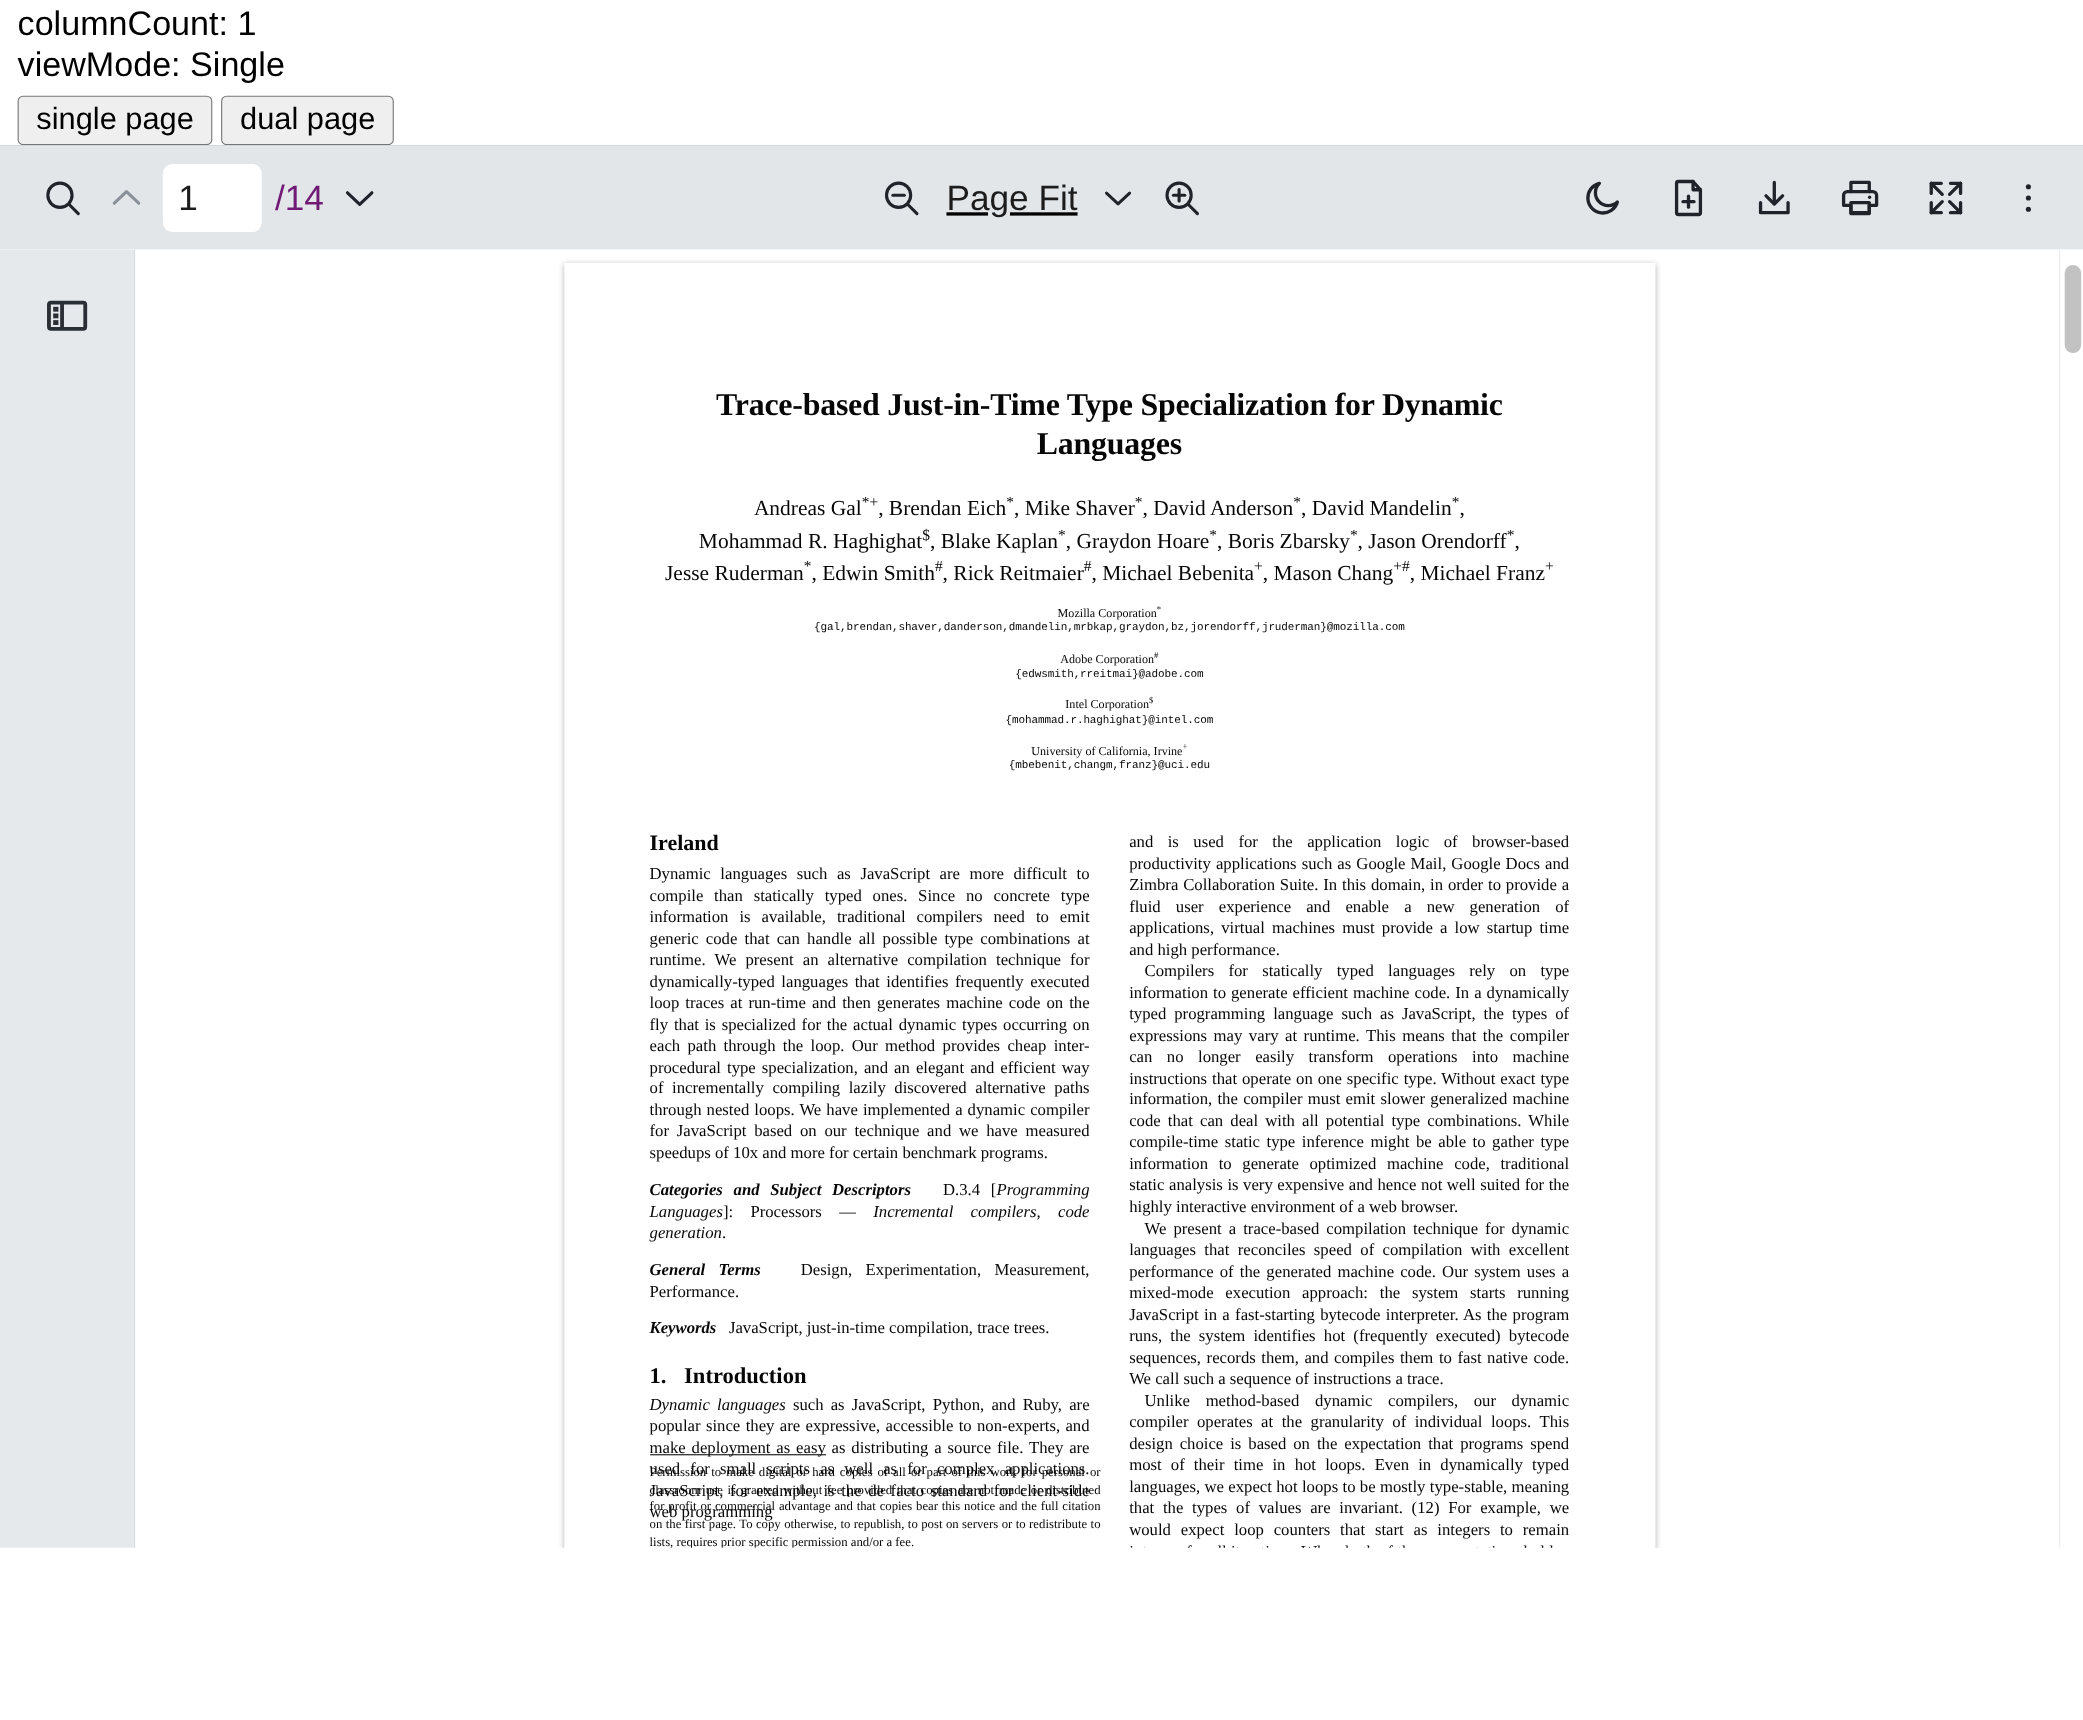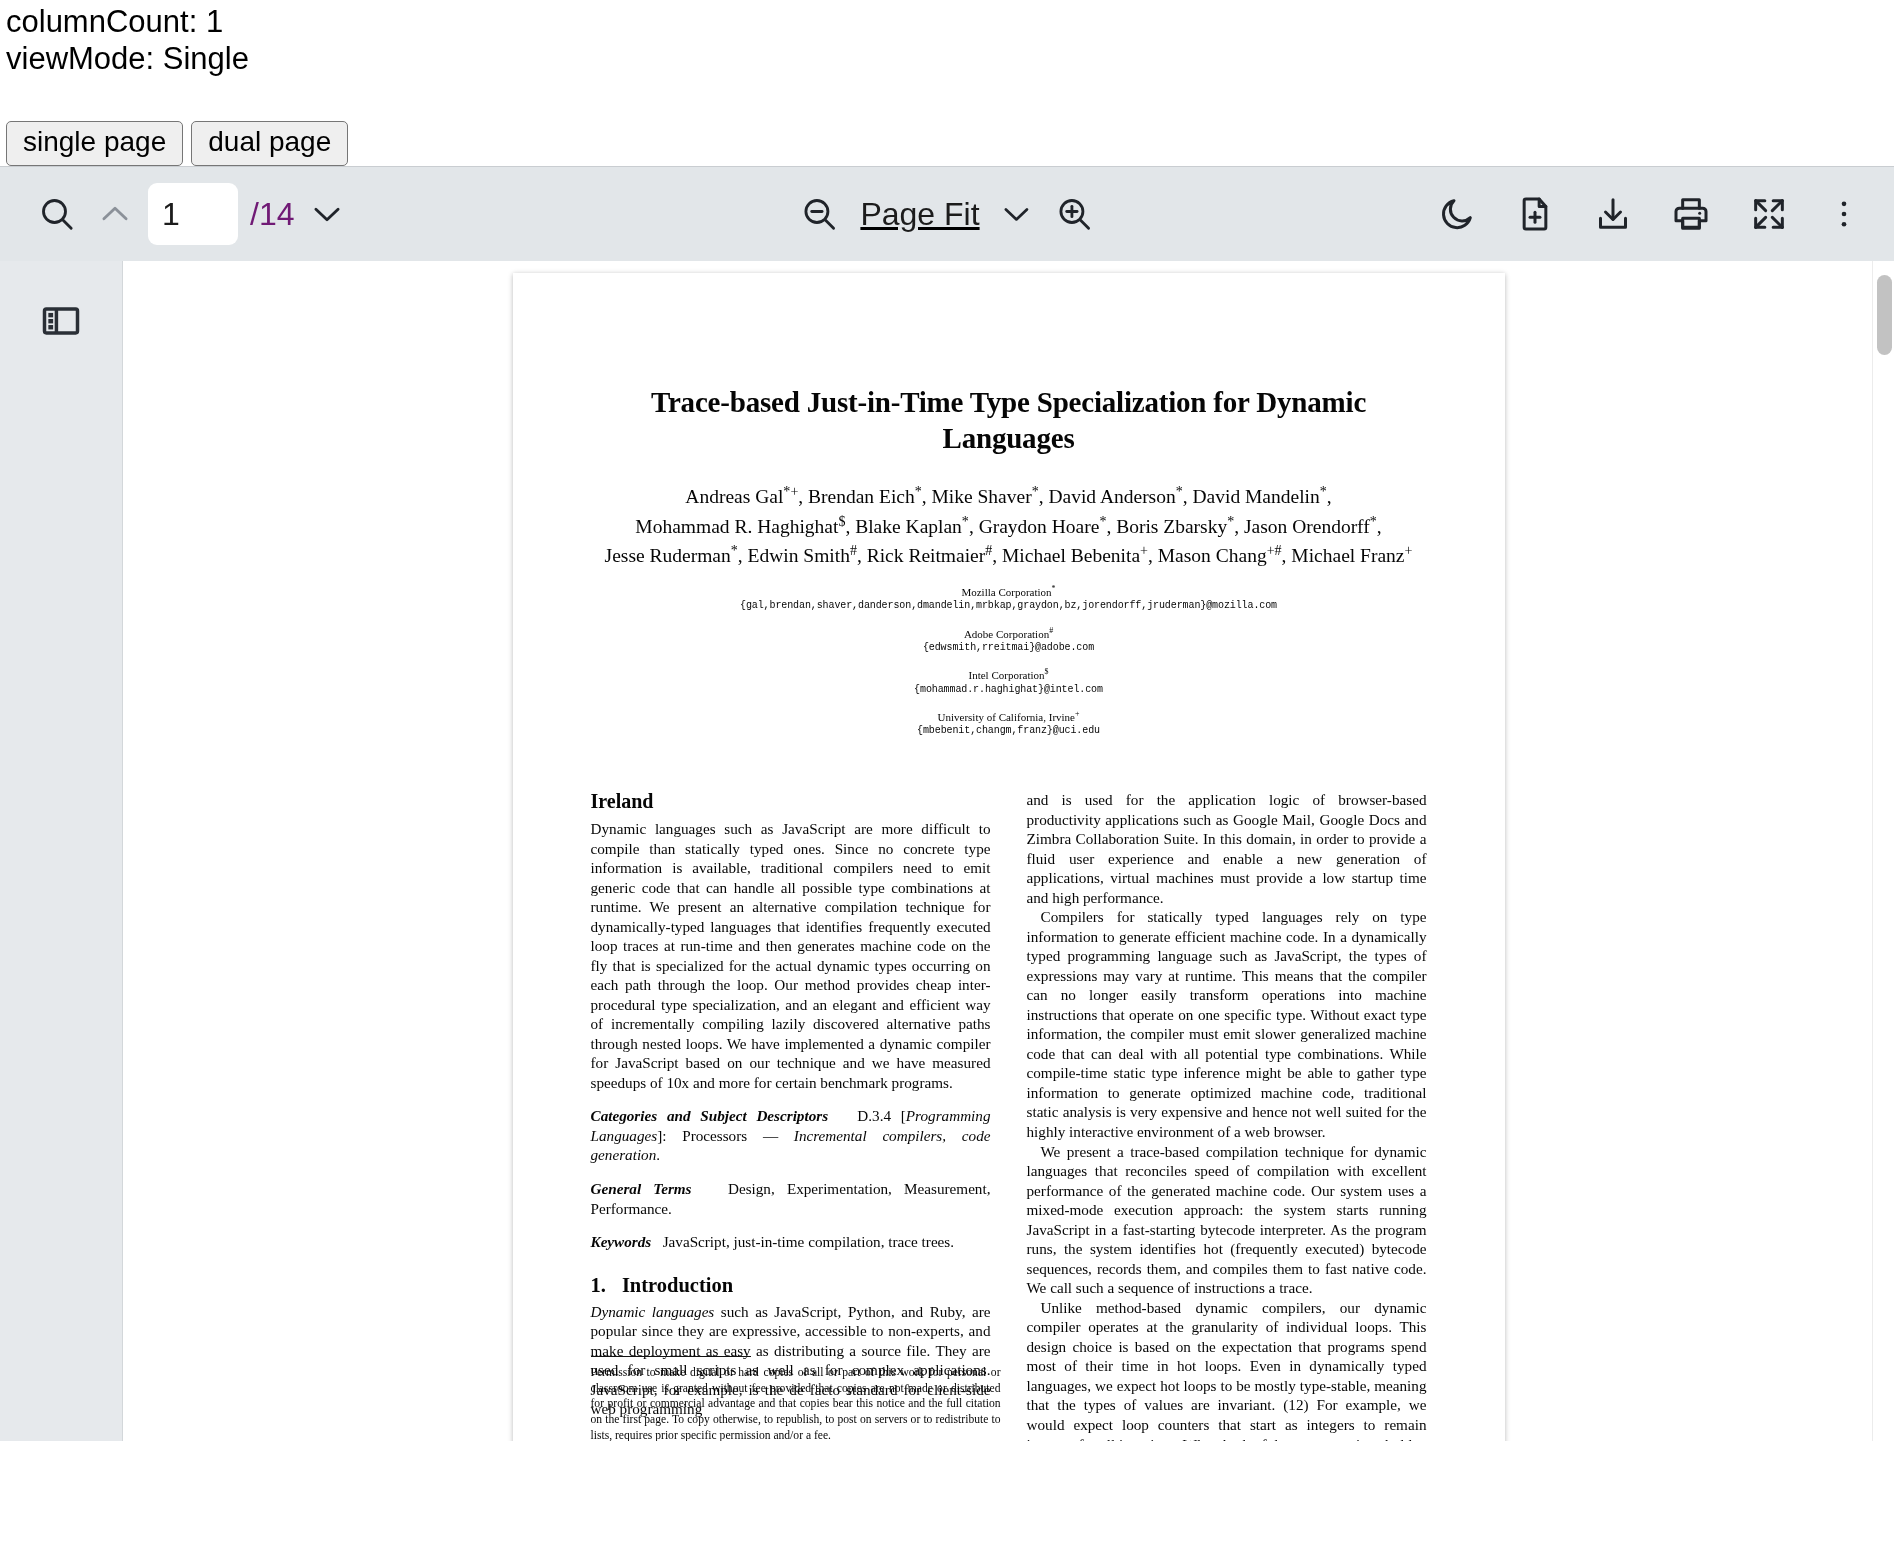--- a/index.html
+++ b/index.html
@@ -6,21 +6,21 @@
   html, body {
     margin: 0; padding: 0;
     width: 1894px; height: 1564px;
     background: #ffffff;
     font-family: "Liberation Sans", sans-serif;
     overflow: hidden;
   }
 
   
   #control-strip {
-    padding: 4px 8px 0 6px;
+    padding: 4px 8px 0 16px;
     background: #ffffff;
   }
   .debug-line {
     font-size: 31px;
     line-height: 1.18;
     color: #000;
     white-space: pre;
   }
   #mode-buttons {
     margin-top: 10px;
@@ -29,21 +29,20 @@
   }
   .mode-btn {
     font-family: "Liberation Sans", sans-serif;
     font-size: 28px;
     padding: 4px 16px 7px 16px;
     background: #efefef;
     border: 1px solid #767676;
     border-radius: 5px;
     color: #000;
     cursor: pointer;
-    margin-top: 34px;
   }
 
   
   #viewer {
     position: relative;
     width: 1894px;
     height: 1430px;
     border-top: 1px solid #c9cdd1;
     background: #ffffff;
   }

